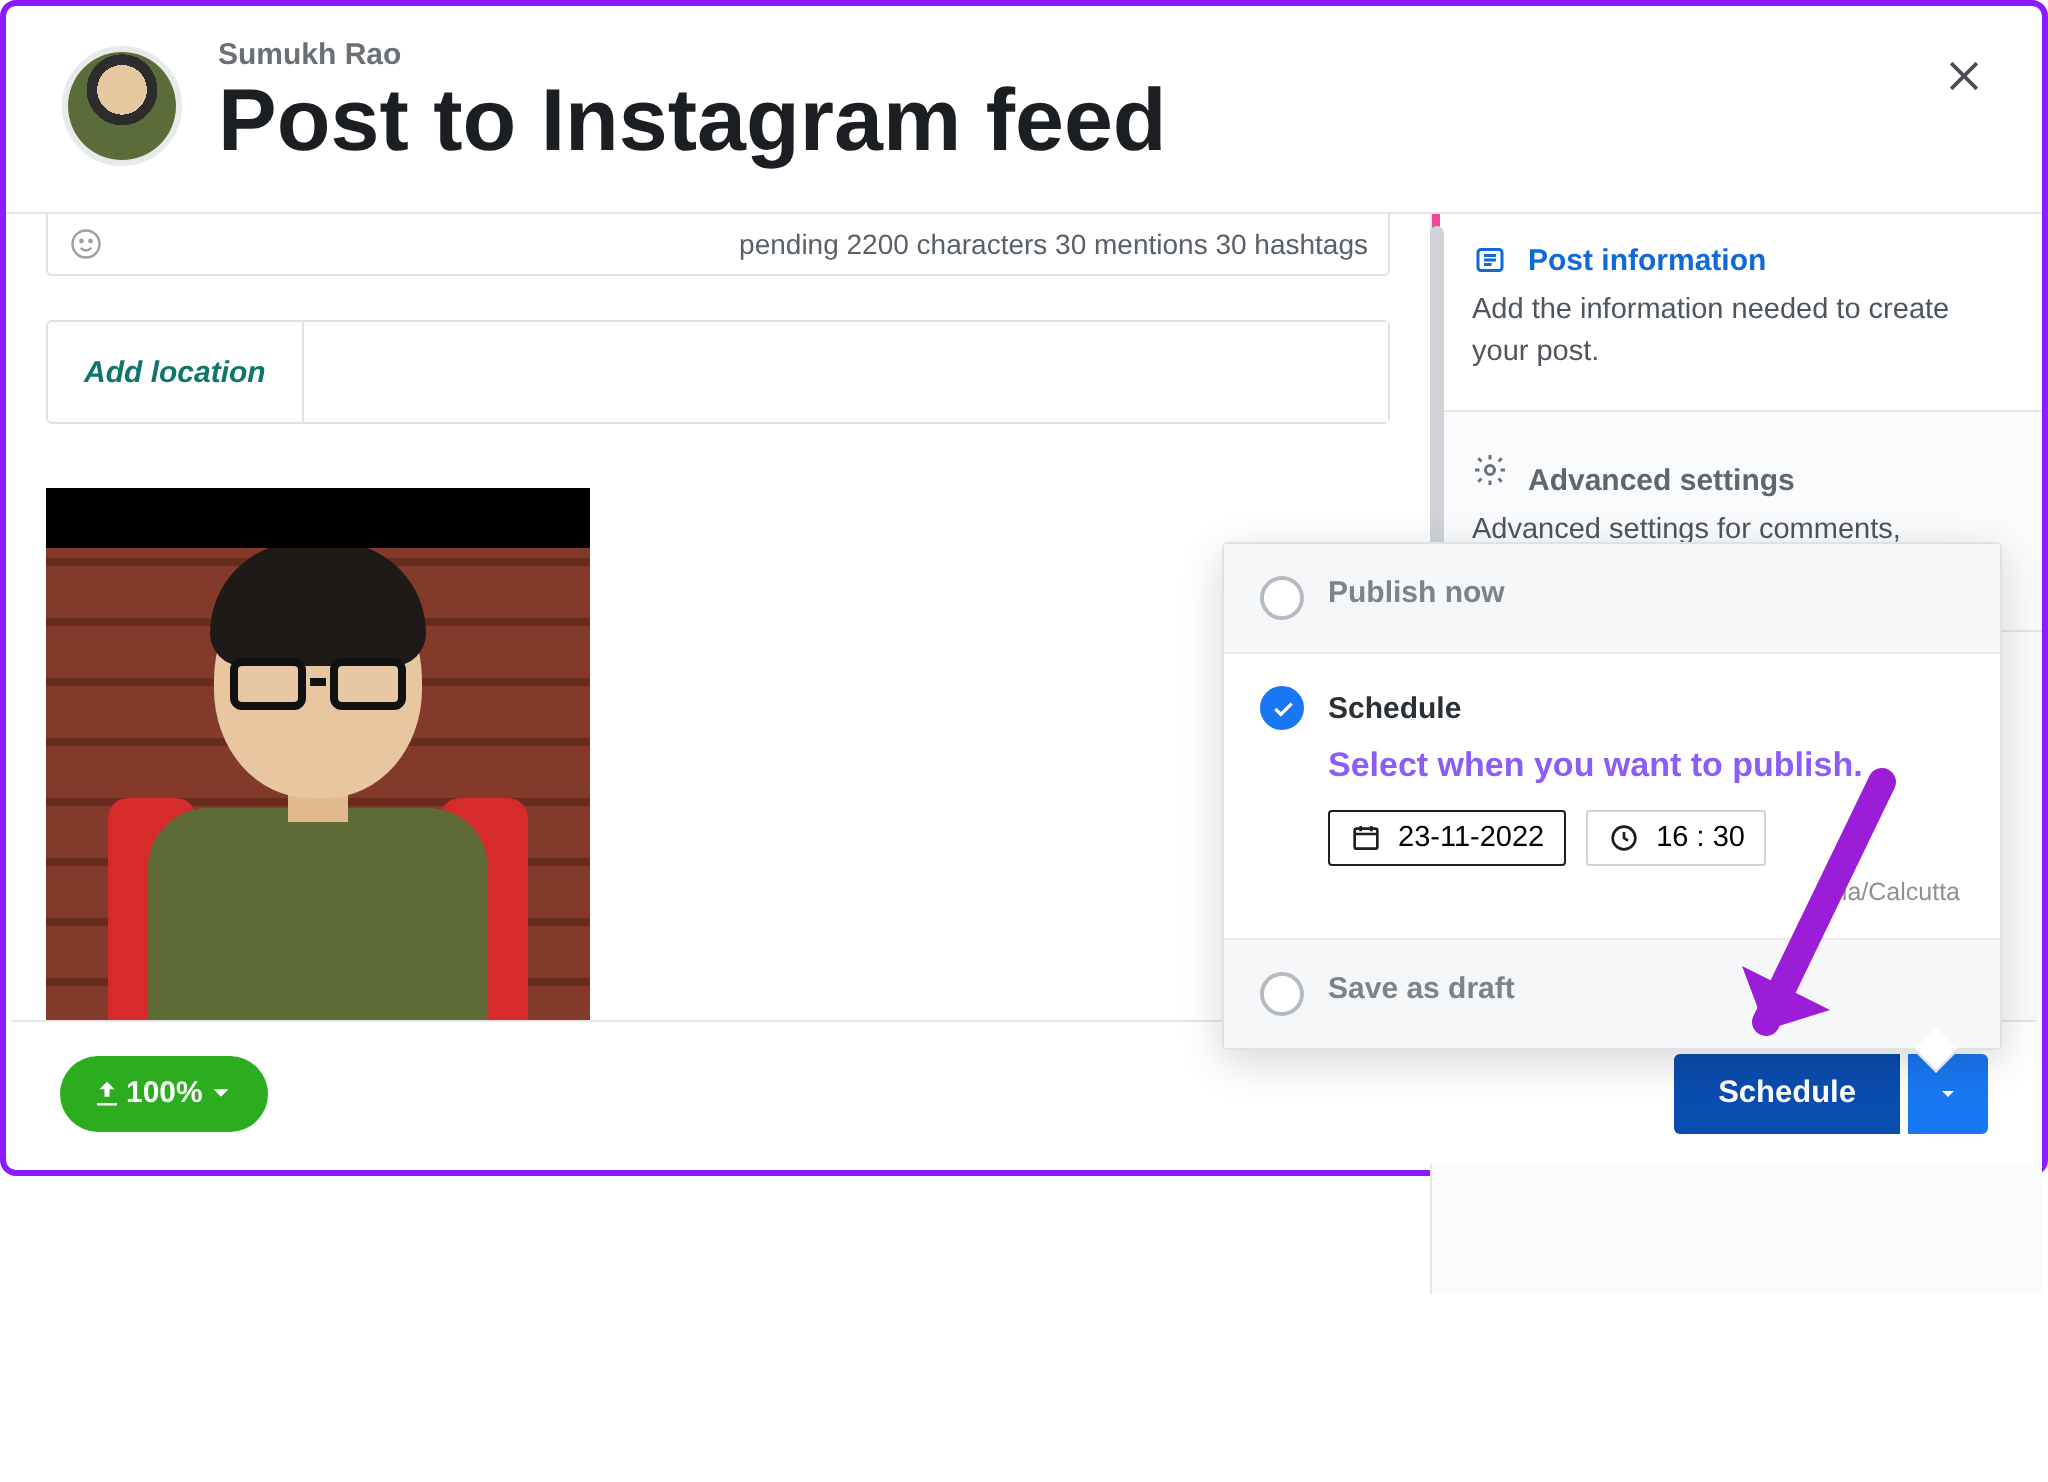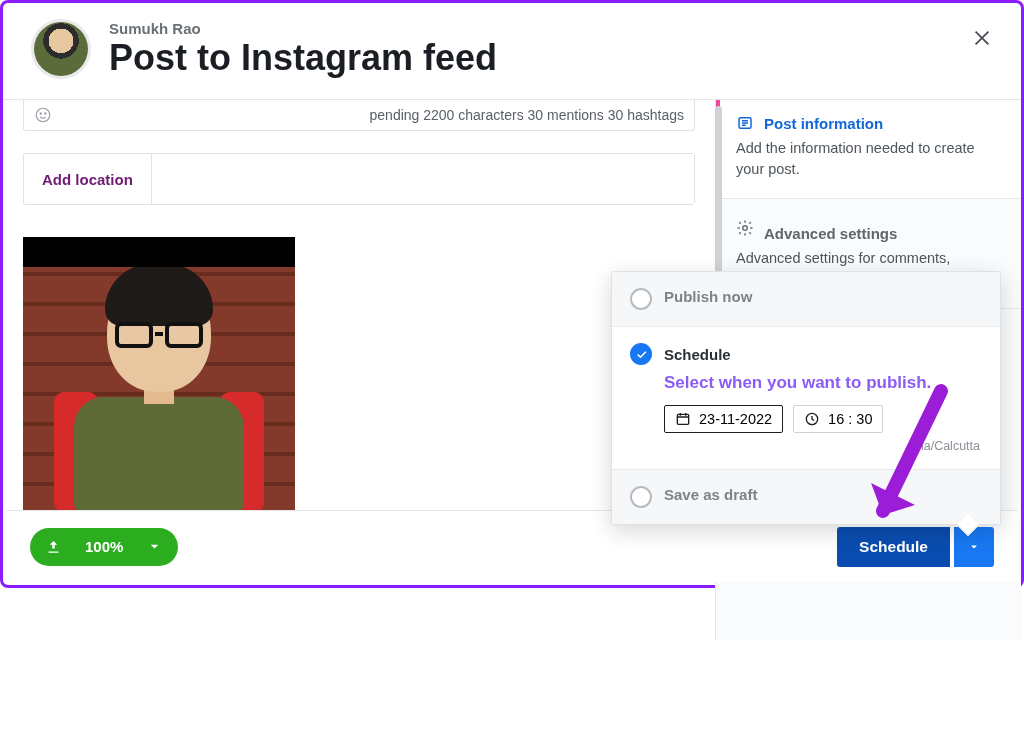--- a/index.html
+++ b/index.html
@@ -5,21 +5,21 @@
   * { box-sizing: border-box; margin: 0; padding: 0; }
   html, body { width: 1024px; height: 741px; font-family: -apple-system, BlinkMacSystemFont, "Segoe UI", Helvetica, Arial, sans-serif; overflow: hidden; }
   .window { width: 1024px; height: 588px; background: #fff; position: relative; border: 3px solid #8c1cff; border-radius: 8px; }
 
   
   .header { display: flex; align-items: center; padding: 16px 28px 20px 28px; position: relative; }
   .avatar { width: 60px; height: 60px; border-radius: 50%; border: 3px solid #e8e9eb; overflow: hidden; flex-shrink: 0; }
   .avatar .avatar-bg { width:100%; height:100%; background: radial-gradient(circle at 50% 35%, #e7c7a0 0 28%, #2c2c2c 28% 40%, #5b6b3a 40% 100%); }
   .header-text { margin-left: 18px; }
   .header-user { color: #6b7075; font-size: 15px; font-weight: 600; }
-  .header-title { color: #1b1f23; font-size: 36px; font-weight: 700; margin-top: 0px; }
+  .header-title { color: #1b1f23; font-size: 44px; font-weight: 700; margin-top: 0px; }
   .close-x { position: absolute; top: 24px; right: 28px; width: 22px; height: 22px; color: #4a4f55; cursor: pointer; }
   .close-x svg { width: 100%; height: 100%; stroke: currentColor; stroke-width: 2; }
 
   .divider { border: none; border-top: 1px solid #e4e6e9; }
 
   
   .body { display: flex; height: 540px; }
   .left { flex: 1; padding: 0 20px 0 20px; }
   .right { width: 306px; border-left: 1px solid #e4e6e9; position: relative; }
 
@@ -27,21 +27,21 @@
     border: 1px solid #dfe2e5; border-top: none; border-radius: 0 0 3px 3px;
     display: flex; align-items: center; justify-content: space-between;
     padding: 6px 10px; color: #5a6068; font-size: 14px;
   }
   .smiley { width: 18px; height: 18px; color: #9aa0a6; }
 
   .location-row {
     margin-top: 22px; border: 1px solid #dfe2e5; border-radius: 3px;
     display: flex; align-items: stretch; height: 52px;
   }
-  .location-label { font-weight: 700; color: #701a75; padding: 0 18px; display:flex; align-items:center; border-right: 1px solid #dfe2e5; font-size:15px; }
+  .location-label { font-weight: 700; color: #0f766e; padding: 0 18px; display:flex; align-items:center; border-right: 1px solid #dfe2e5; font-size:15px;font-style:italic; }
   .location-input { flex:1; border:none; outline:none; padding: 0 12px; font-size:15px; }
 
   .media-thumb { margin-top: 32px; width: 272px; height: 326px; background: #000; display:flex; flex-direction:column; }
   .media-img { flex:1; margin: 30px 0 2px 0; position:relative; overflow:hidden; }
   .brick { position:absolute; inset:0; background:
       linear-gradient(rgba(0,0,0,0.05), rgba(0,0,0,0.05)),
       repeating-linear-gradient(0deg, #8a3d2c 0 26px, #6d2e20 26px 30px),
       repeating-linear-gradient(90deg, rgba(0,0,0,0) 0 56px, #6d2e20 56px 62px);
   }
   .person { position:absolute; left:50%; transform:translateX(-50%); bottom:0; width: 190px; height: 230px; }
@@ -92,21 +92,21 @@
   .po-sub { color:#8b5cf6; font-size:17px; margin-top:8px;font-weight:bold; }
   .po-inputs { display:flex; gap:10px; margin-top:12px; }
   .pi { display:flex; align-items:flex-start; gap:8px; border:1px solid #1b1f23; padding:5px 10px; border-radius:2px; font-size:14.5px; }
   .pi.time { border-color:#cfd3d8; }
   .pi svg { width:16px; height:16px; stroke:#1b1f23; fill:none; stroke-width:2; }
   .tz { text-align:right; color:#8b9197; font-size:12.5px; margin-top:6px; padding-right:2px; }
   .popover-caret { position:absolute; bottom:-9px; right:24px; width:16px; height:16px; background:#fff; border-right:1px solid #dfe2e5; border-bottom:1px solid #dfe2e5; transform:rotate(45deg); }
 
   
   .footer { position:absolute; left:3px; right:3px; bottom:3px; height:72px; border-top:1px solid #e4e6e9; background:#fff; display:flex; align-items:center; justify-content:space-between; padding: 0 24px; }
-  .upload-pill { background:#2bad1f; color:#fff; border-radius: 999px; height:38px; padding: 0 16px; display:flex; align-items:center; gap:24px; font-weight:700; font-size:15px; }
+  .upload-pill { background:#2bad1f; color:#fff; border-radius: 999px; height:38px; padding: 0 16px; display:flex; align-items:center; gap:2px; font-weight:700; font-size:15px; }
   .upload-pill svg { width:15px; height:15px; fill:#fff; }
   .sched-btns { display:flex; gap:4px; }
   .btn { background:#0a4db0; color:#fff; border:none; height:40px; display:flex; align-items:center; justify-content:center; font-weight:700; font-size:15.5px; cursor:pointer; }
   .btn.main { padding: 0 22px; border-radius:3px 0 0 3px; }
   .btn.drop { width:40px; border-radius:0 3px 3px 0; background:#1877f2; }
   .btn.drop svg { width:12px; height:12px; fill:#fff; }
 
   
   .arrow { position:absolute; right:60px; bottom:52px; width:100px; height:150px; z-index:40; pointer-events:none; }
   .arrow svg { width:100%; height:100%; }

